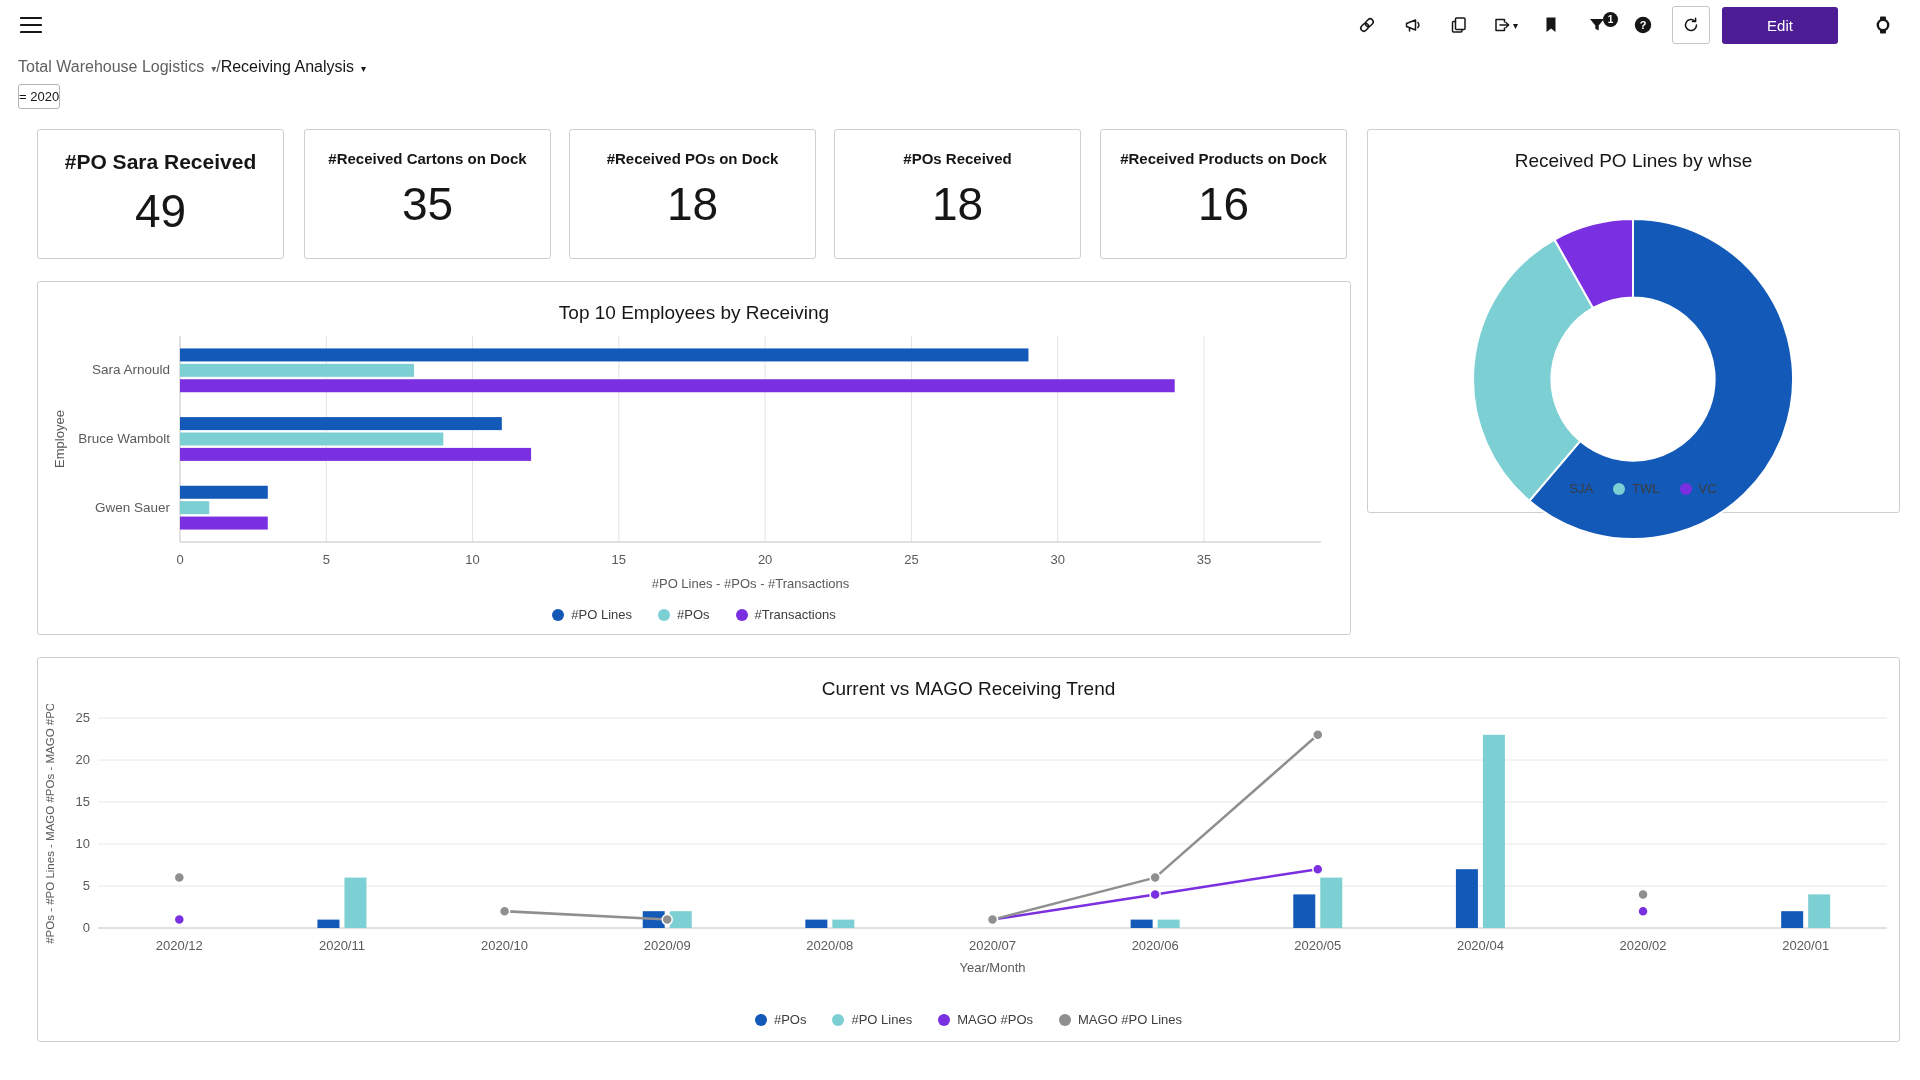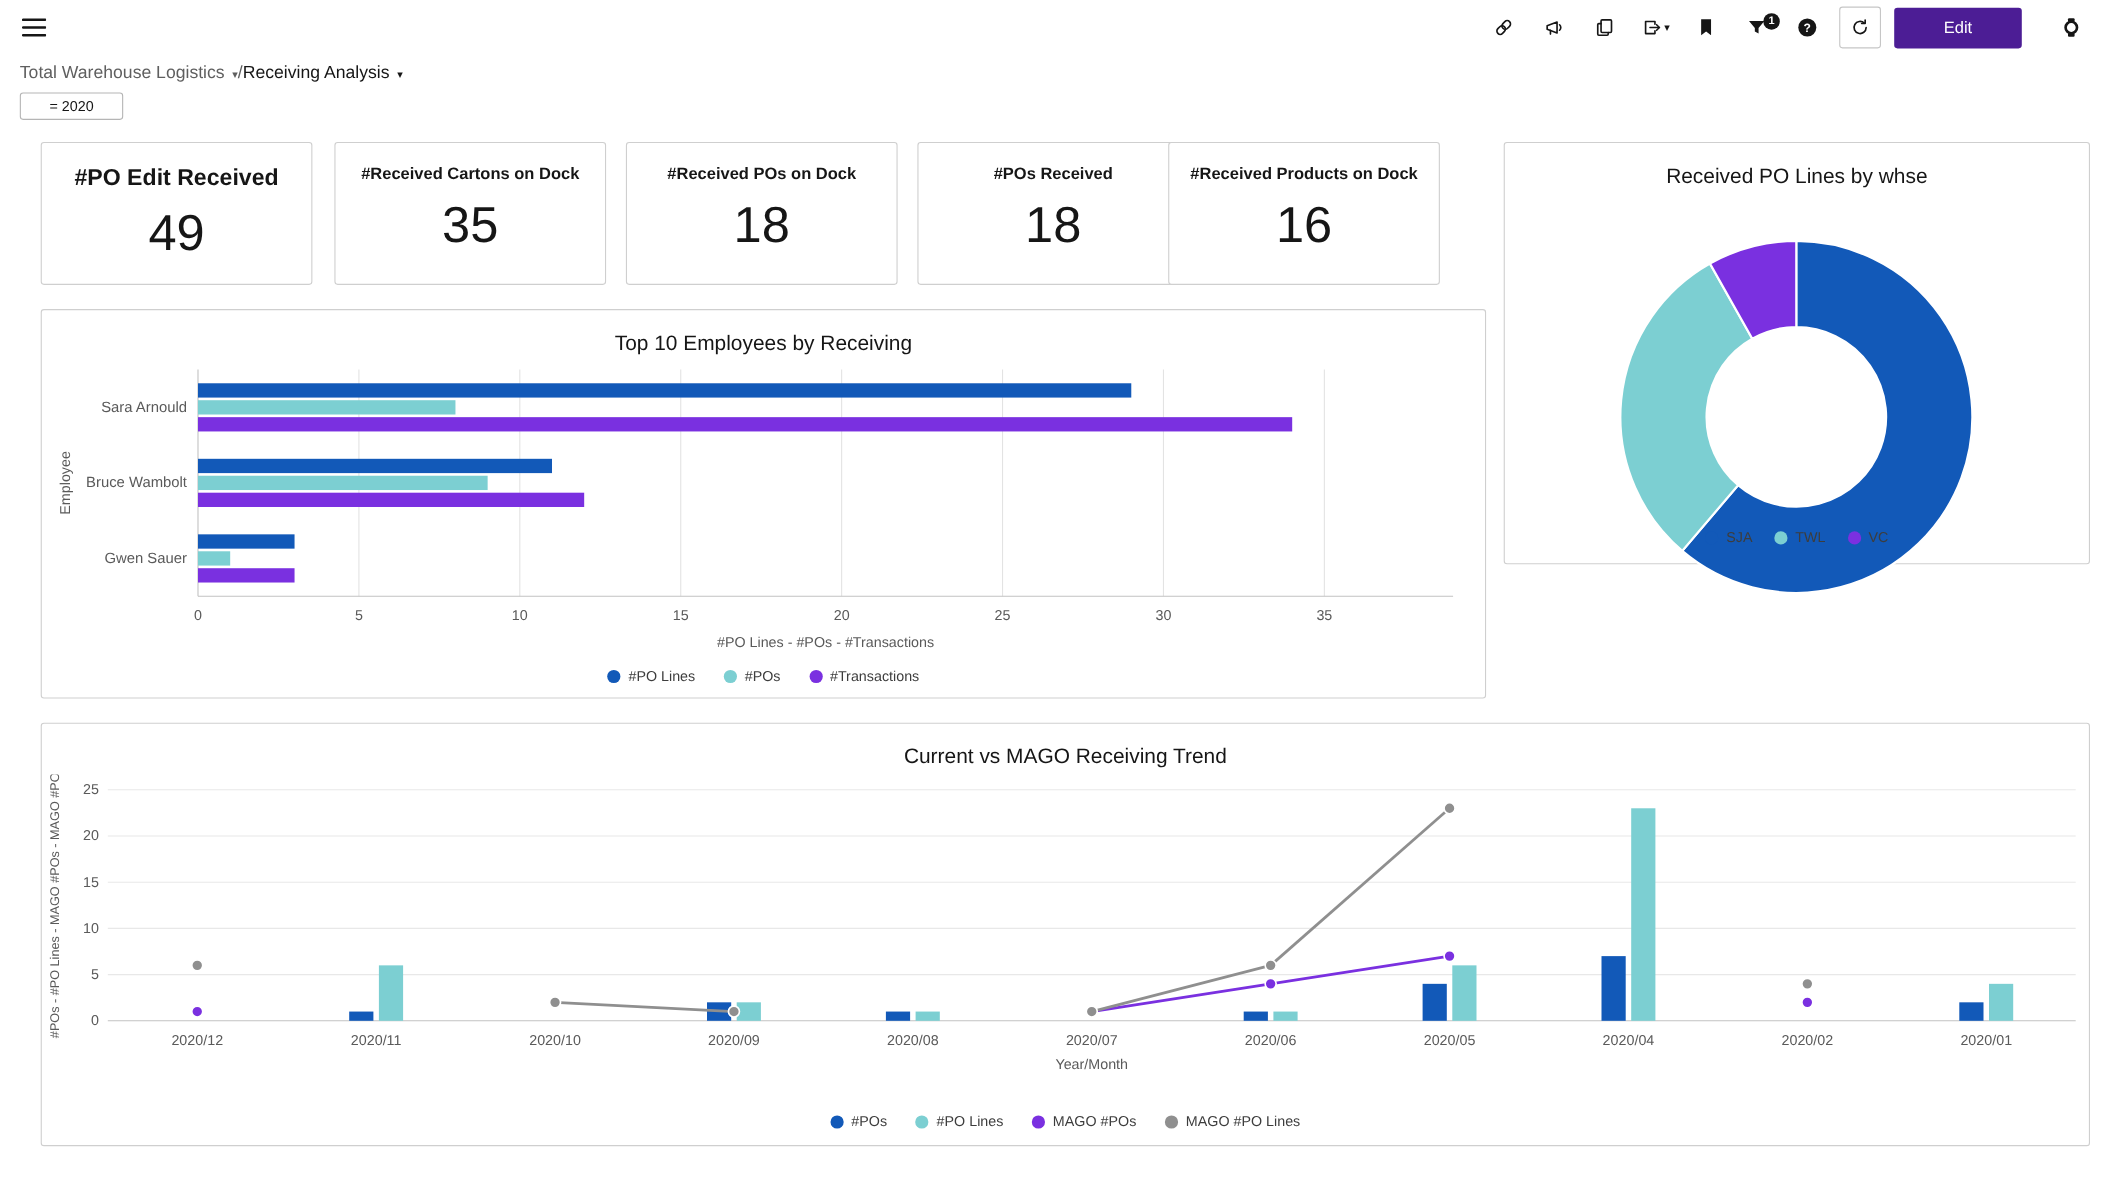--- a/index.html
+++ b/index.html
@@ -19,21 +19,21 @@
   .watch-wrap{margin-left:16px}
 
   
   .breadcrumb{display:flex;align-items:center;padding:8px 0 0 18px;font-size:16px}
   .crumb{display:flex;align-items:center;gap:7px;cursor:pointer}
   .crumb-root{color:#5f5f5f}
   .crumb-sep{color:#5f5f5f}
   .crumb-current{color:#161616;font-weight:400}
   .caret{font-size:10px;padding-top:2px}
   .chip-row{padding:8px 18px 10px}
-  .chip{display:inline-block;border:1px solid #b5b5b5;border-radius:3px;padding:4px 26px;font-size:13px;background:#fff;cursor:pointer}
+  .chip{display:inline-block;border:1px solid #b5b5b5;border-radius:3px;padding:4px 0;font-size:13px;background:#fff;cursor:pointer}
 
   
   .canvas{position:relative;margin-left:37px;margin-right:20px;height:945px}
   .card{position:absolute;background:#fff;border:1px solid #cfcfcf;border-radius:3px}
   .kpi-card{text-align:center;padding-top:20px;width:247px;height:130px;top:10px}
   .kpi-label{font-size:15px;font-weight:600;color:#161616}
   .kpi-card.primary .kpi-label{font-size:21px;font-weight:700}
   .kpi-value{font-size:46px;font-weight:400;margin-top:10px;color:#161616}
   .chart-title{text-align:center;font-size:19px;color:#161616;padding-top:20px}
   .chart-svg{display:block;margin-top:4px}
@@ -153,36 +153,36 @@
   </span>
 </nav>
 
 <div class="chip-row">
   <span class="chip">= 2020</span>
 </div>
 
 <main class="canvas">
 
   <section class="card kpi-card primary" style="left:0">
-    <div class="kpi-label">#PO Edit Received</div>
+    <div class="kpi-label">#PO Sara Received</div>
     <div class="kpi-value">49</div>
   </section>
   <section class="card kpi-card" style="left:267px">
     <div class="kpi-label">#Received Cartons on Dock</div>
     <div class="kpi-value">35</div>
   </section>
   <section class="card kpi-card" style="left:532px">
     <div class="kpi-label">#Received POs on Dock</div>
     <div class="kpi-value">18</div>
   </section>
   <section class="card kpi-card" style="left:797px">
     <div class="kpi-label">#POs Received</div>
     <div class="kpi-value">18</div>
   </section>
-  <section class="card kpi-card" style="left:1025px">
+  <section class="card kpi-card" style="left:1063px">
     <div class="kpi-label">#Received Products on Dock</div>
     <div class="kpi-value">16</div>
   </section>
 
   <section class="card" id="donut-card">
     <div class="chart-title">Received PO Lines by whse</div>
     <svg id="donut-svg" class="chart-svg" width="531" height="400">
         <path d="M265.0 43.0 A160 160 0 1 1 161.3 324.8 L212.1 265.1 A81.6 81.6 0 1 0 265.0 121.4 Z" fill="#1259B8" stroke="#fff" stroke-width="2"></path>
         <path d="M161.3 324.8 A160 160 0 0 1 186.5 63.6 L225.0 131.9 A81.6 81.6 0 0 0 212.1 265.1 Z" fill="#7CCFD2" stroke="#fff" stroke-width="2"></path>
         <path d="M186.5 63.6 A160 160 0 0 1 265.0 43.0 L265.0 121.4 A81.6 81.6 0 0 0 225.0 131.9 Z" fill="#7A30E0" stroke="#fff" stroke-width="2"></path>

